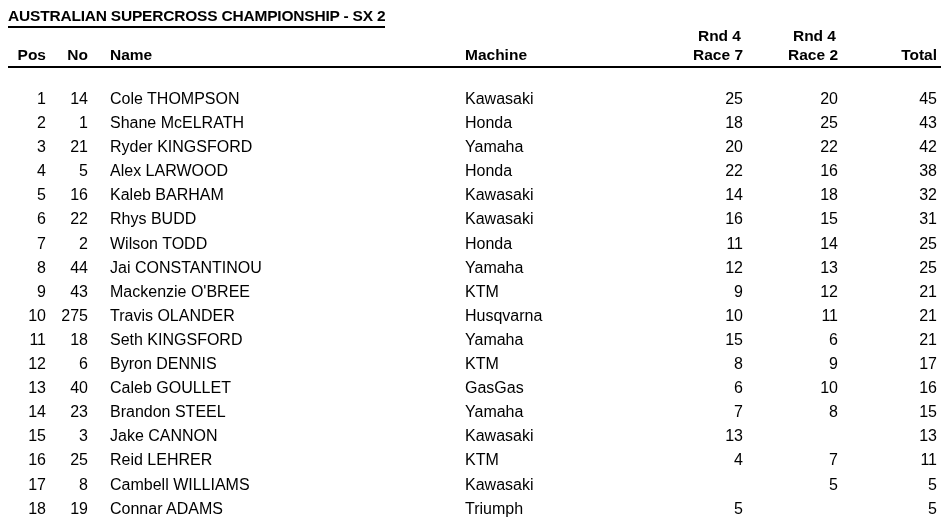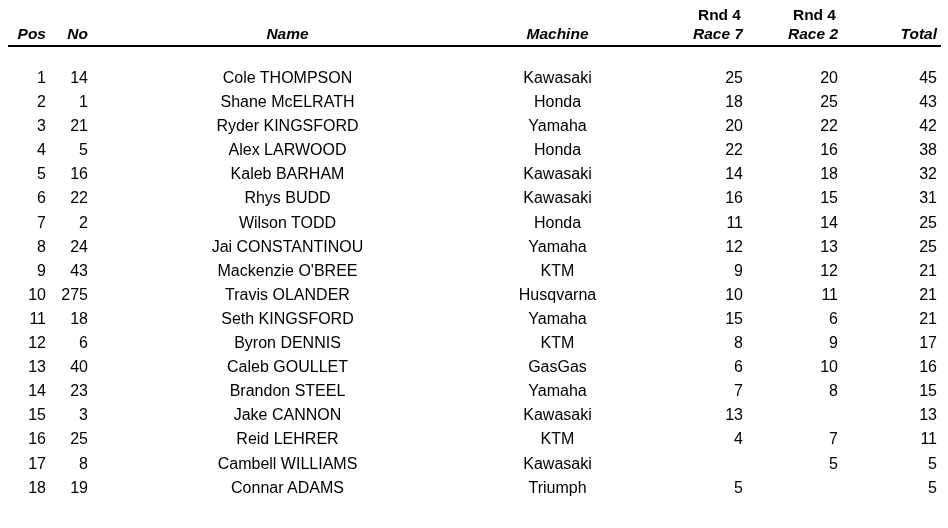--- a/index.html
+++ b/index.html
@@ -43,52 +43,52 @@
   col.c-total   { width: 103px; }
 
   th, td {
     margin: 0;
     padding: 0;
     font-size: 16px;
     white-space: nowrap;
     overflow: hidden;
   }
   .num { text-align: right; }
-  .txt { text-align: center; }
+  .txt { text-align: left; }
   .pad-name { padding-left: 22px; }
   .pad-total { padding-right: 4px; }
 
   thead th { font-weight: bold; font-size: 15.5px; }
   tr.round-row th {
     height: 15px;
     line-height: 15px;
     vertical-align: bottom;
     padding-right: 2px;
   }
   tr.label-row th {
     height: 19px;
     line-height: 15px;
     vertical-align: bottom;
     padding-bottom: 4px;
     border-bottom: 2.5px solid #000000;
-    font-style: italic;
   }
   tr.spacer-row td { height: 23px; }
 
   tbody td {
     height: 24.1px;
     line-height: 16px;
     vertical-align: top;
   }
 </style>
 </head>
 <body>
 
 <div class="page">
 
+  <div class="title">AUSTRALIAN SUPERCROSS CHAMPIONSHIP - SX 2</div>
 
   <table class="results">
     <colgroup>
       <col class="c-pos">
       <col class="c-no">
       <col class="c-name">
       <col class="c-machine">
       <col class="c-race1">
       <col class="c-race2">
       <col class="c-total">
@@ -183,21 +183,21 @@
           <td class="num">2</td>
           <td class="txt pad-name">Wilson TODD</td>
           <td class="txt">Honda</td>
           <td class="num">11</td>
           <td class="num">14</td>
           <td class="num pad-total">25</td>
         </tr>
 
         <tr>
           <td class="num">8</td>
-          <td class="num">24</td>
+          <td class="num">44</td>
           <td class="txt pad-name">Jai CONSTANTINOU</td>
           <td class="txt">Yamaha</td>
           <td class="num">12</td>
           <td class="num">13</td>
           <td class="num pad-total">25</td>
         </tr>
 
         <tr>
           <td class="num">9</td>
           <td class="num">43</td>

